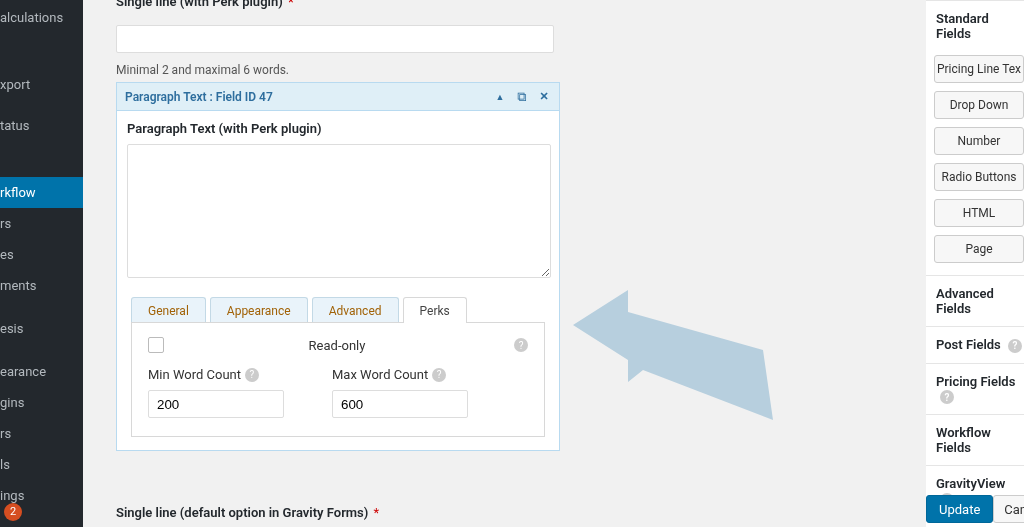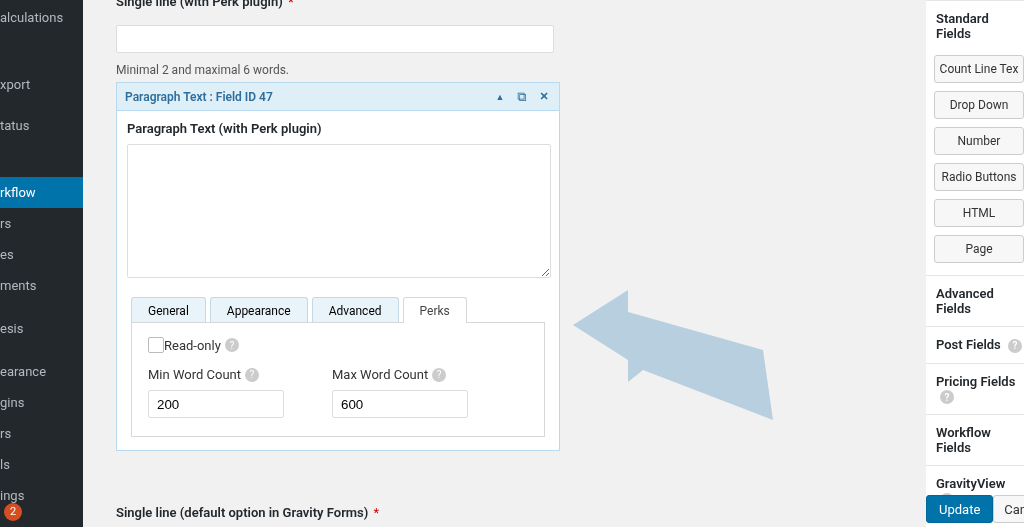--- a/index.html
+++ b/index.html
@@ -24,24 +24,24 @@
   .card { position:absolute; top:82px; left:33px; width:444px; background:#fff; border:1px solid #b8daf0; }
   .card-header { height:28px; background:#dfeff7; border-bottom:1px solid #b8daf0; padding:0 8px; display:flex; align-items:center; }
   .card-header .title { flex:1; font-size:12px; font-weight:600; color:#2e6e9e; }
   .card-header .icons { display:flex; gap:8px; color:#2e6e9e; }
   .card-header .icons span { display:inline-flex; width:14px; height:14px; align-items:center; justify-content:center; }
   .card-body { padding:10px 10px 12px 10px; }
   .card-body .field-label { font-size:13px; font-weight:600; }
   .textarea-preview { margin-top:8px; width:424px; height:134px; background:#fff; border:1px solid #ddd; border-radius:2px; resize:both; overflow:auto; }
   
   .tabs { display:flex; gap:4px; padding:0 4px; margin-top:16px; }
-  .tab { height:26px; padding:0 16px; border:1px solid #c3d9e6; border-bottom:none; background:#e9f3fa; color:#000000; font-size:12px; display:flex; align-items:center; border-radius:3px 3px 0 0; cursor:pointer; }
+  .tab { height:26px; padding:0 16px; border:1px solid #c3d9e6; border-bottom:none; background:#e9f3fa; color:#a16207; font-size:12px; display:flex; align-items:center; border-radius:3px 3px 0 0; cursor:pointer; }
   .tab.active { background:#fff; color:#444; border-color:#d8d8d8; position:relative; z-index:2; }
   .tab-panel { border:1px solid #d8d8d8; background:#fff; margin:0 4px; padding:14px 16px 18px 16px; position:relative; top:-1px; }
-  .checkbox-row { display:flex; align-items:center; margin-bottom:14px; color:#333; }
+  .checkbox-row { display:flex; align-items:center; margin-bottom:14px; color:#333;justify-content:space-between; }
   .checkbox-box { width:16px; height:16px; border:1px solid #bbb; background:#fff; display:inline-block; border-radius:2px; }
   .help-circle { display:inline-flex; width:14px; height:14px; border-radius:50%; background:#ccc; color:#fff; font-size:10px; align-items:center; justify-content:center; margin-left:4px; }
   .two-cols { display:flex; gap:48px; }
   .col .lbl { color:#333; font-size:13px; display:flex; align-items:center; }
   .small-input { margin-top:8px; width:136px; height:28px; border:1px solid #ddd; border-radius:2px; padding:0 8px; }
   
   .arrow { position:absolute; top:290px; left:490px; width:200px; height:130px; pointer-events:none; }
   
   .bottom-field { position:absolute; top:505px; left:33px; }
   
@@ -139,21 +139,21 @@
 
   <div class="bottom-field">
     <span class="field-label">Single line (default option in Gravity Forms)</span>
     <span class="req">*</span>
   </div>
 </div>
 
 <aside class="right-panel">
   <div class="rp-header">Standard Fields</div>
   <div class="rp-body">
-    <div class="rp-btn">Count Line Tex</div>
+    <div class="rp-btn">Pricing Line Tex</div>
     <div class="rp-btn">Drop Down</div>
     <div class="rp-btn">Number</div>
     <div class="rp-btn">Radio Buttons</div>
     <div class="rp-btn">HTML</div>
     <div class="rp-btn">Page</div>
   </div>
   <div class="rp-header">Advanced Fields</div>
   <div class="rp-header with-q">
     <span>Post Fields</span>
     <span class="help-circle">?</span>

